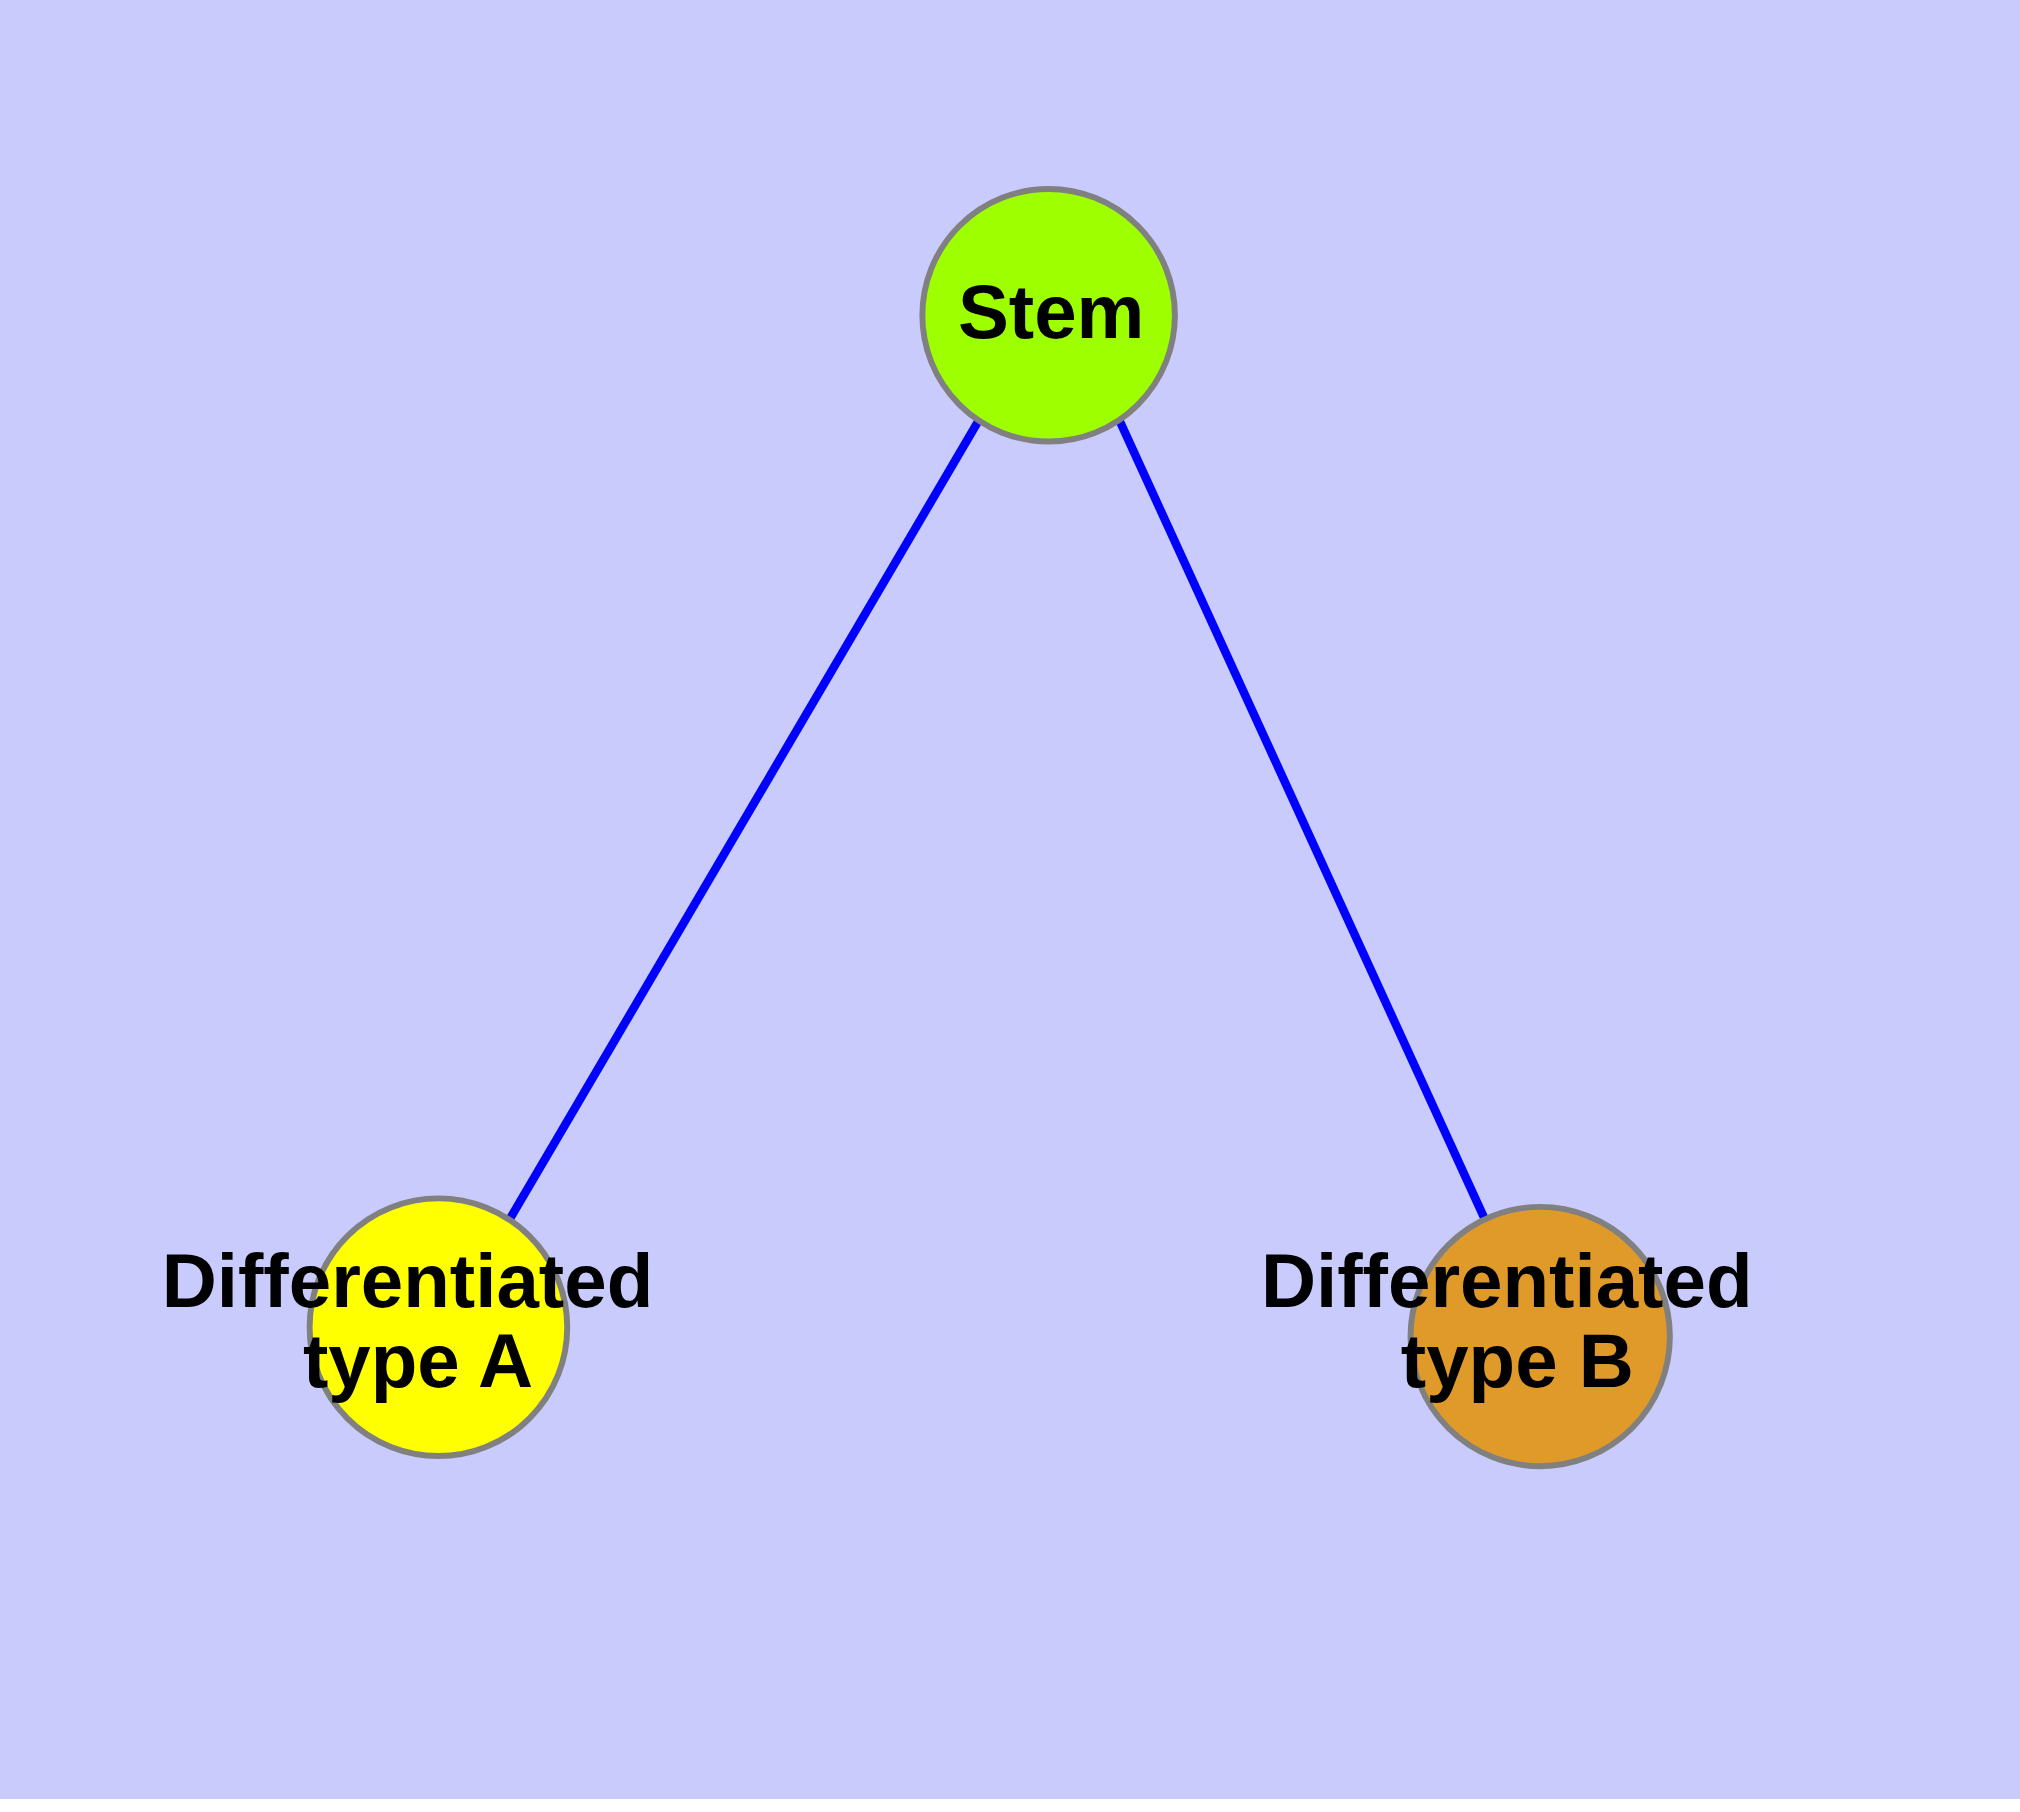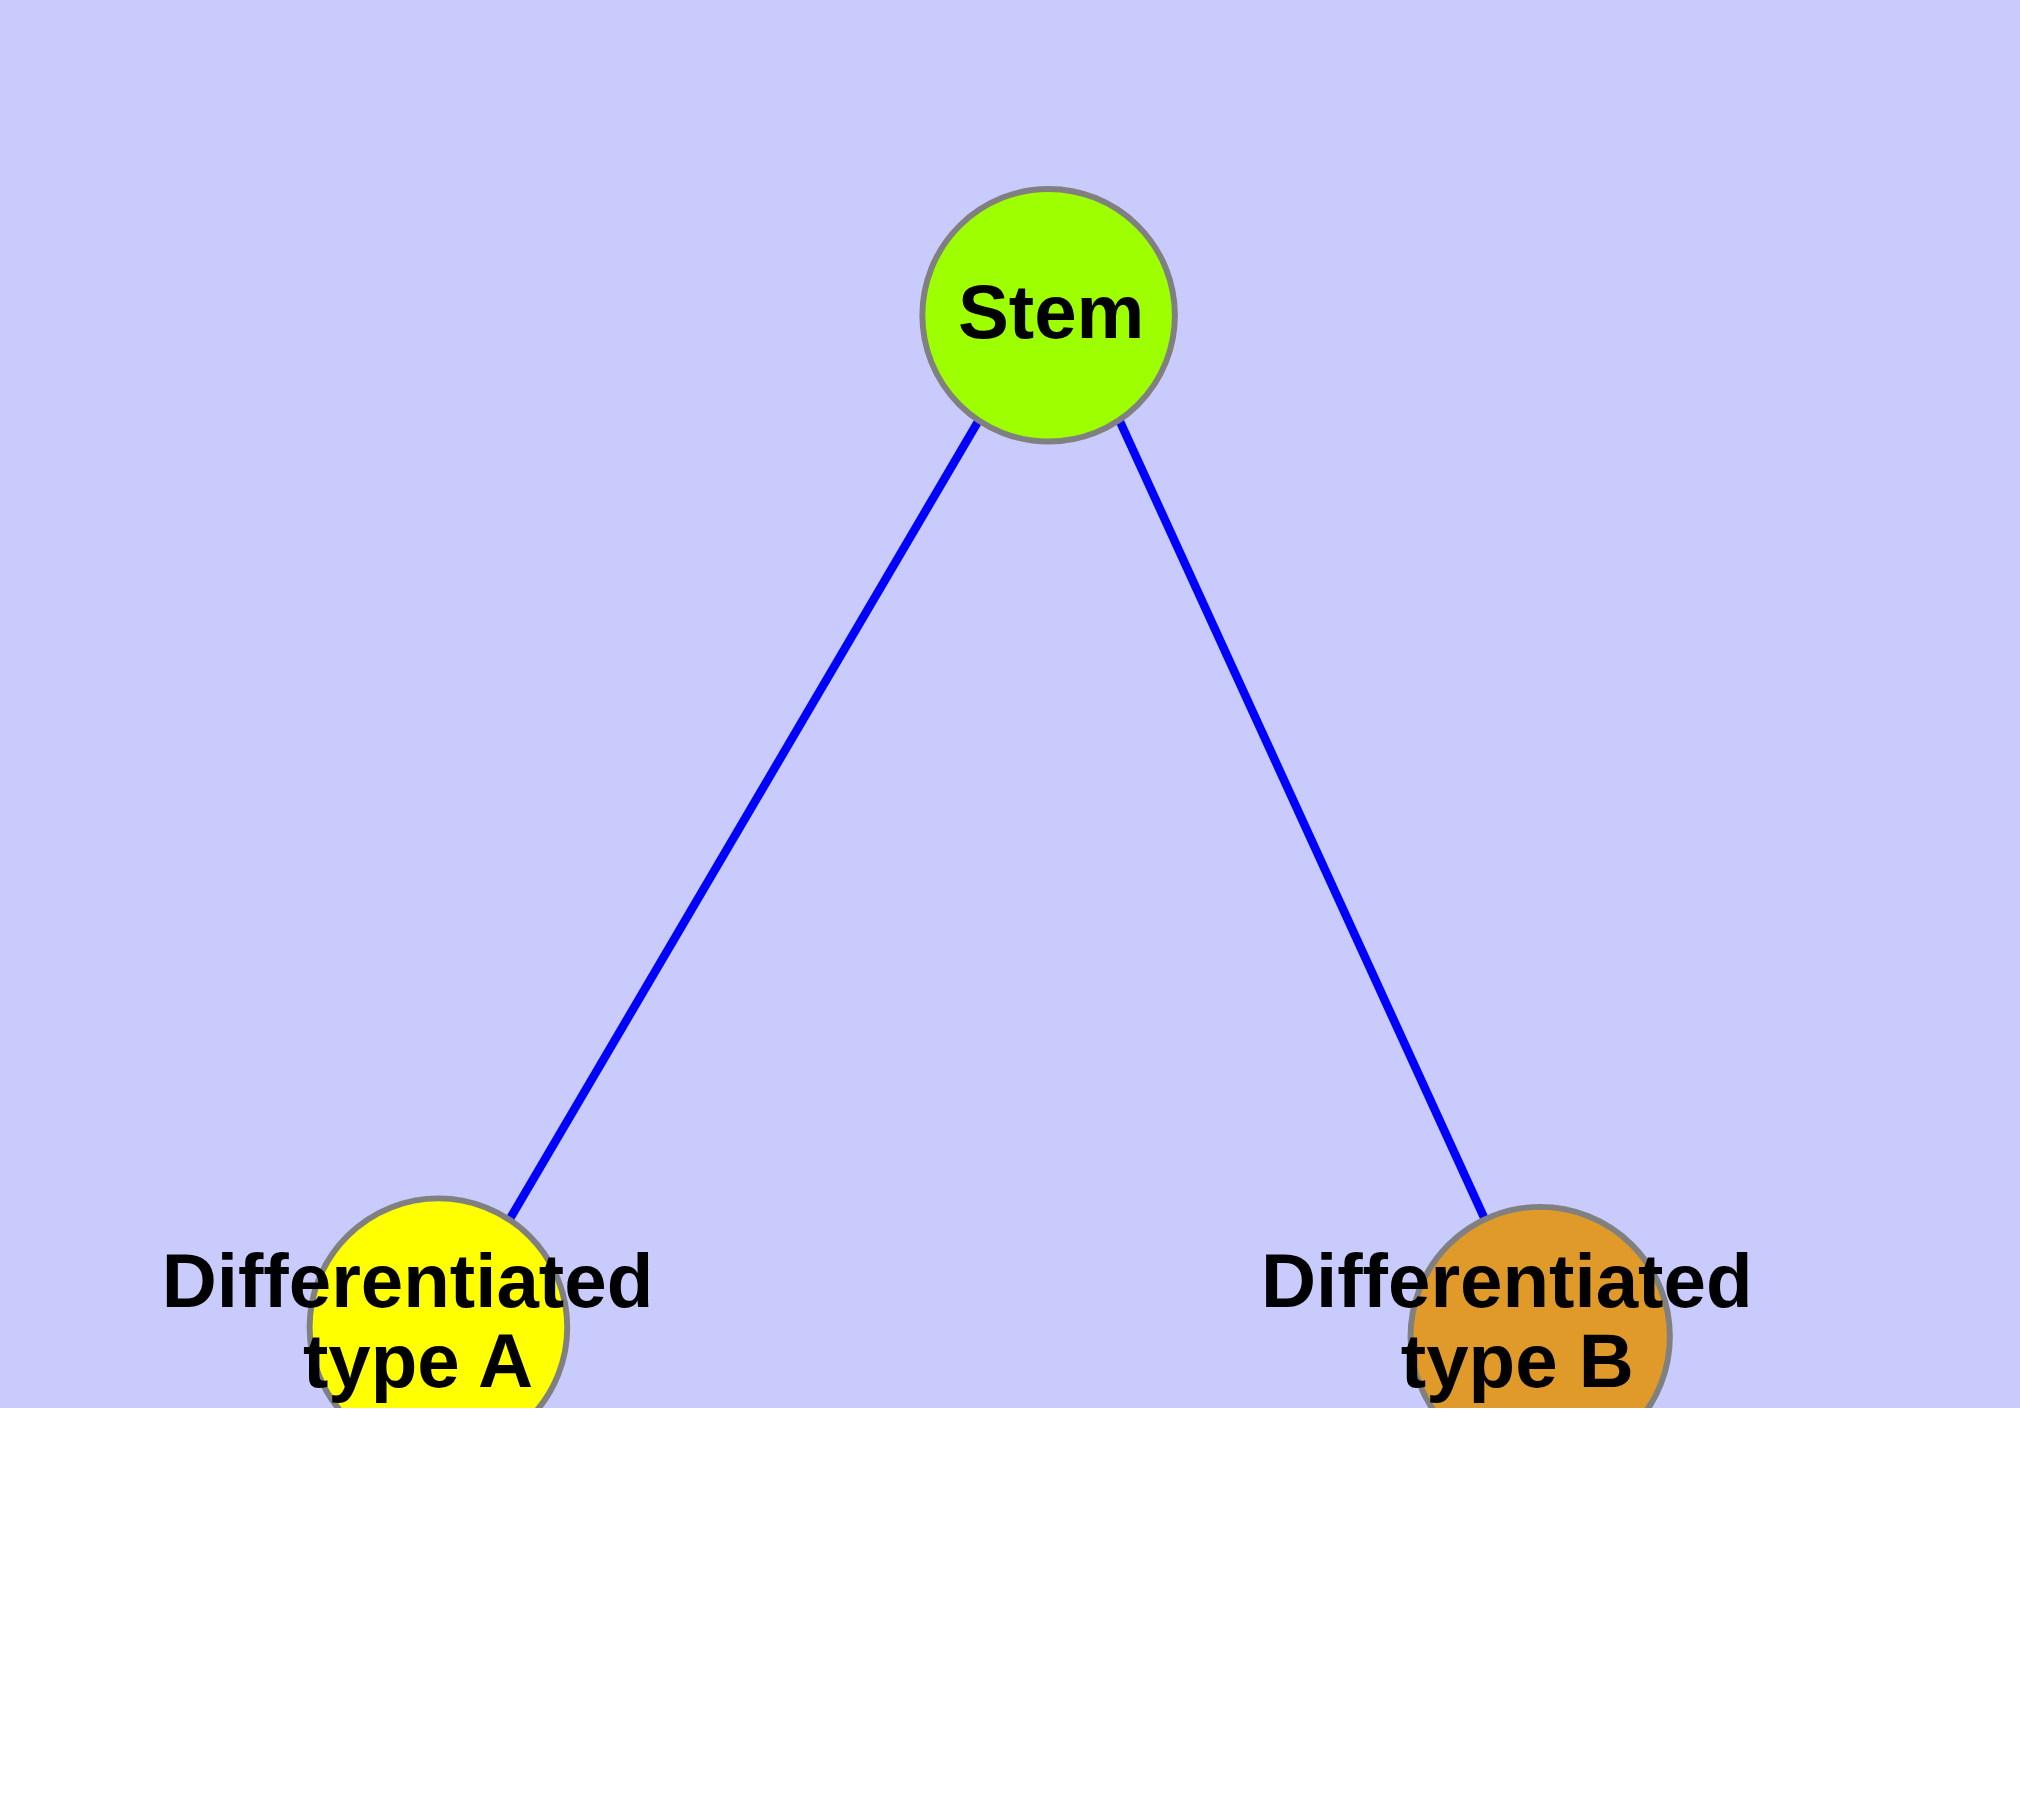--- a/index.html
+++ b/index.html
@@ -31,21 +31,21 @@
     font-weight: bold;
     fill: #000000;
     text-anchor: middle;
     dominant-baseline: middle;
     paint-order: normal;
   }
 </style>
 </head>
 <body>
 
-<div id="canvas" style="width: 2021px; height: 1408px;">
+<div id="canvas" style="width: 2021px; height: 1799px;">
 
   <div id="plot-background" style="background: rgb(200, 203, 251);"></div>
 
   <svg id="graph-svg" viewBox="0 0 2384 2138" xmlns="http://www.w3.org/2000/svg" style="width: 2021px; height: 1812px;">
 
     <g>
       <line stroke-linecap="butt" x1="1154" y1="497" x2="602" y2="1437" stroke="#0000ff" stroke-width="10"></line>
       <line stroke-linecap="butt" x1="1321" y1="497" x2="1751" y2="1437" stroke="#0000ff" stroke-width="10"></line>
     </g>
 

